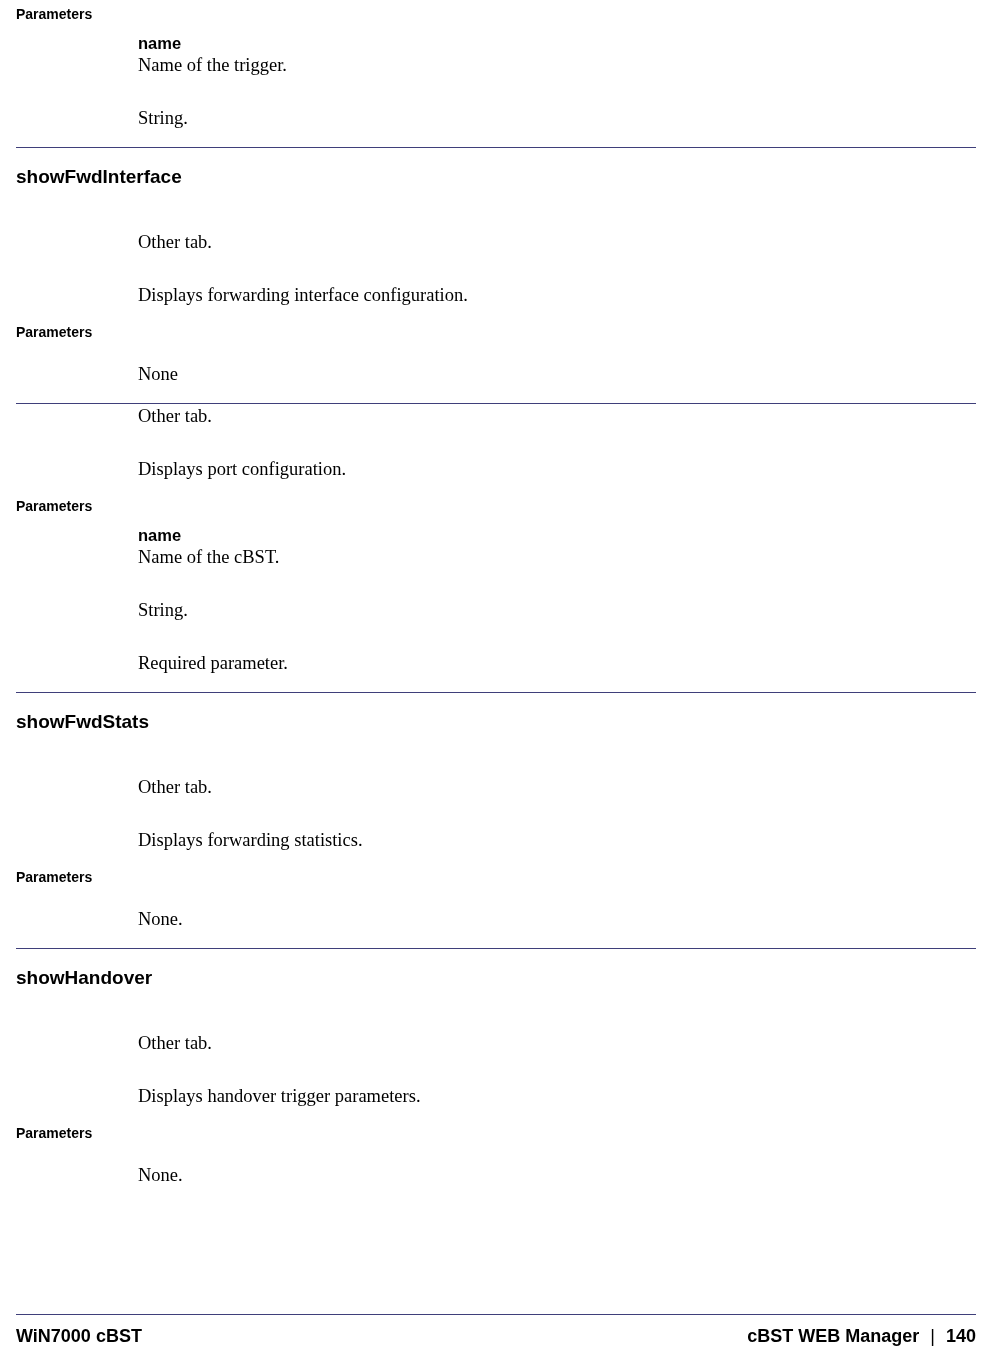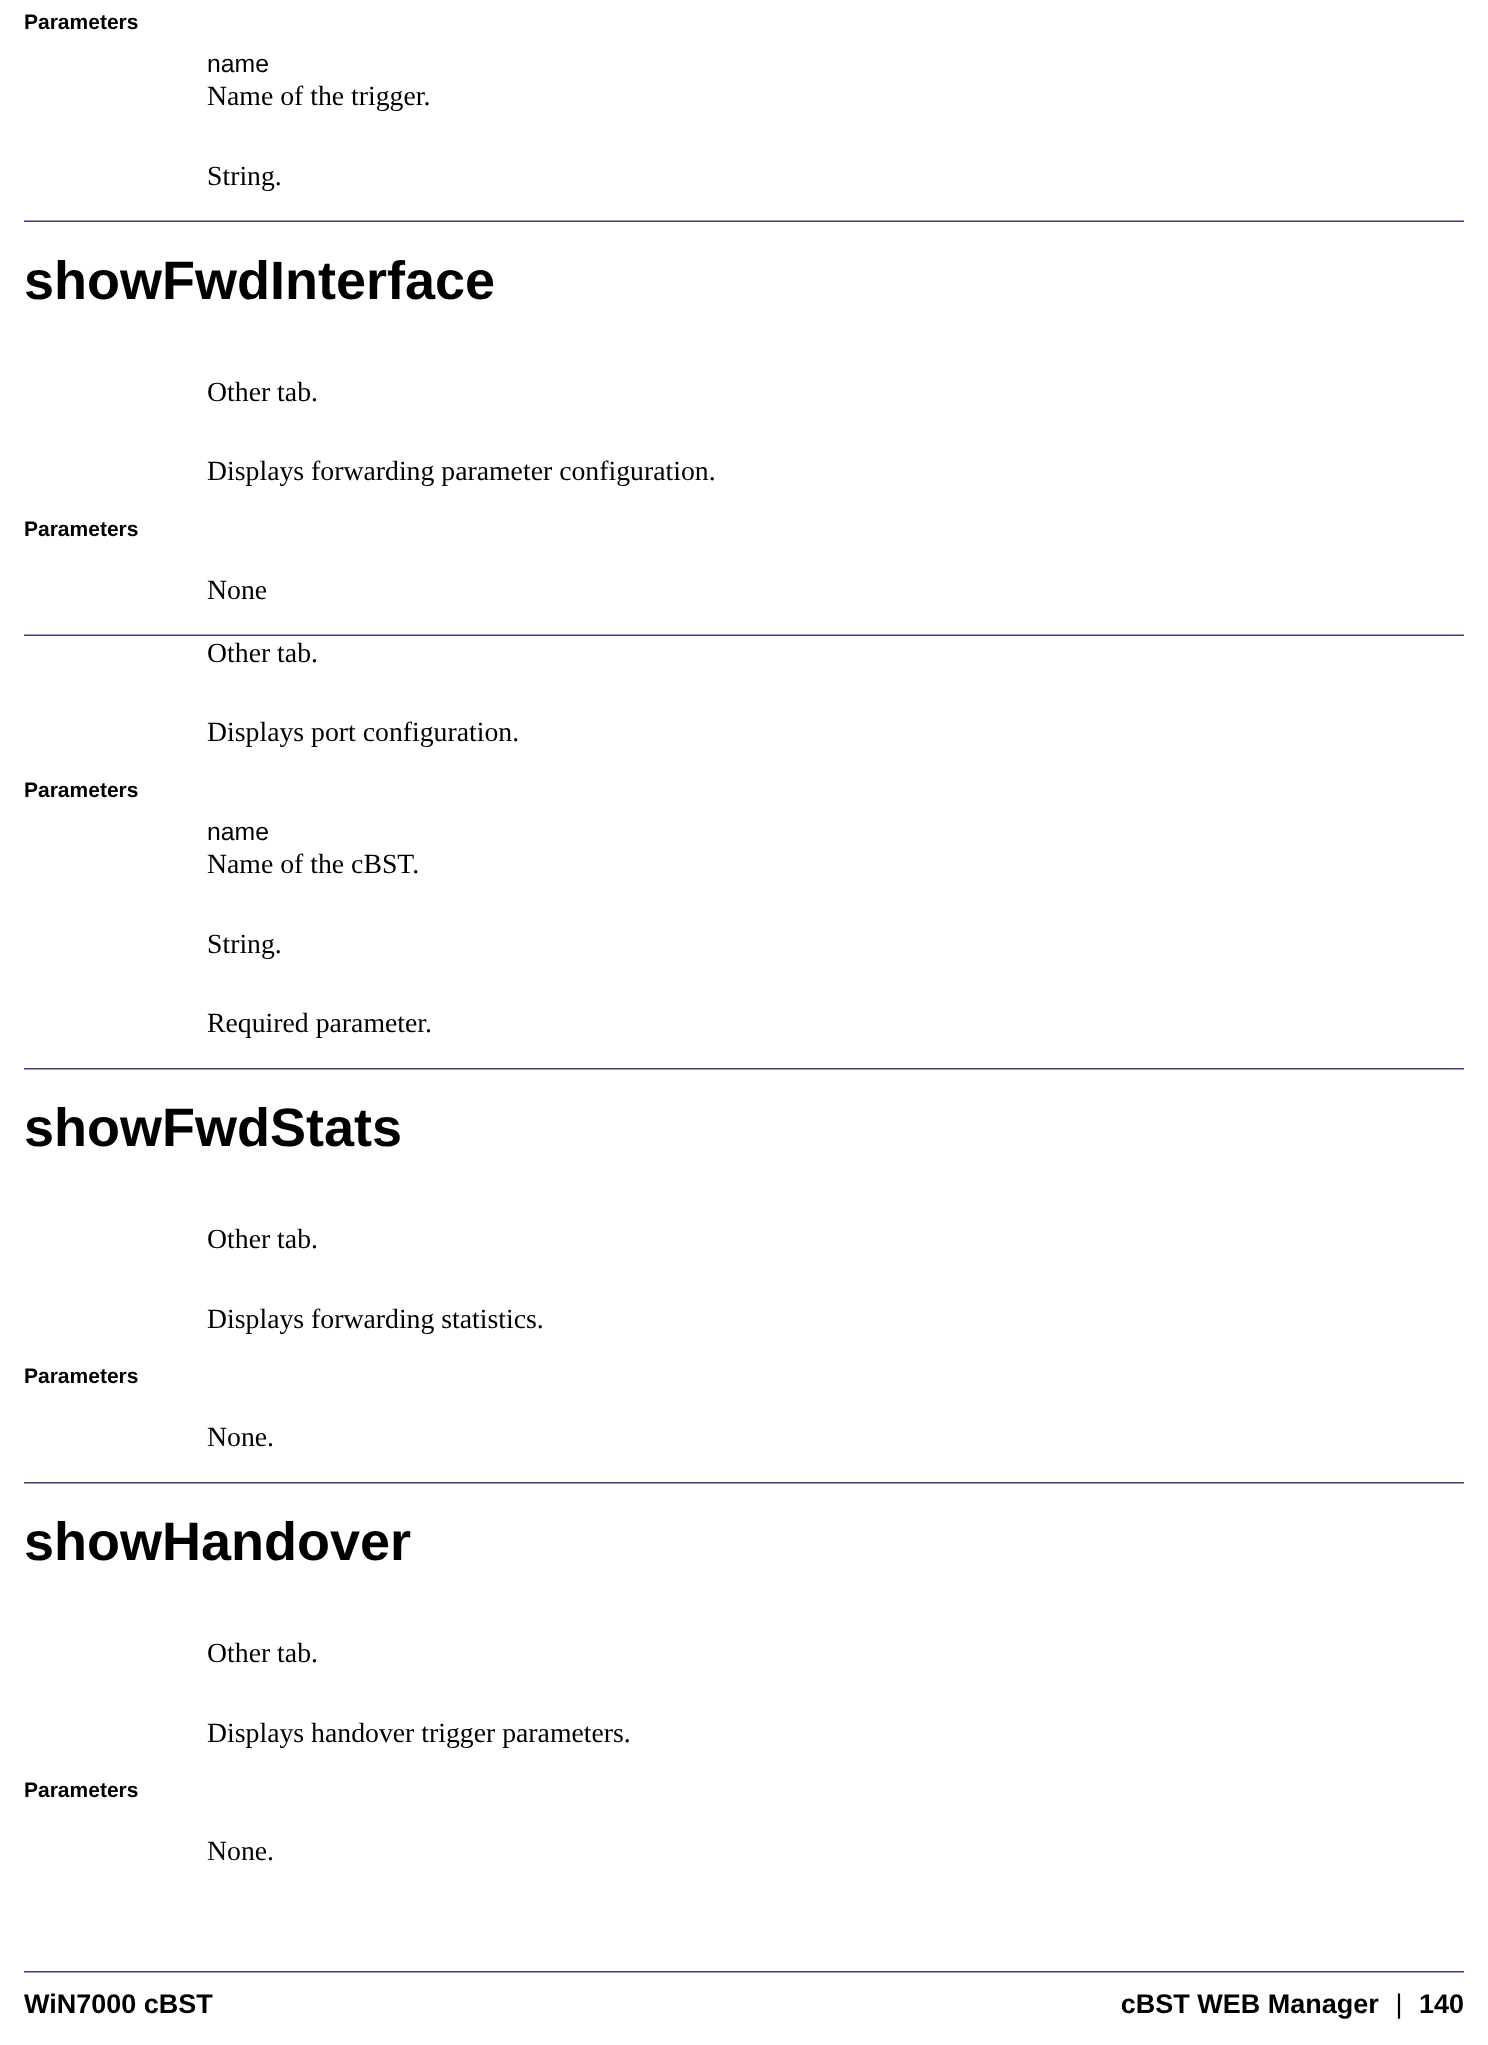--- a/index.html
+++ b/index.html
@@ -19,28 +19,28 @@
     .section-subheading {
       font-family: Arial, Helvetica, sans-serif;
       font-weight: bold;
       font-size: 14px;
       color: #000000;
       margin-top: 6px;
     }
     .section-heading {
       font-family: Arial, Helvetica, sans-serif;
       font-weight: bold;
-      font-size: 36px;
+      font-size: 19px;
       color: #000000;
       margin-top: 18px;
       margin-bottom: 44px;
     }
     .param-label {
       font-family: Arial, Helvetica, sans-serif;
-      font-weight: normal;
+      font-weight: bold;
       font-size: 16.5px;
       color: #000000;
       margin-left: 122px;
     }
     .body-text {
       font-family: 'Palatino Linotype', 'Book Antiqua', Palatino, Georgia, serif;
       font-size: 18.5px;
       color: #000000;
       margin-left: 122px;
       margin-top: 2px;
@@ -94,21 +94,21 @@
   <div class="param-label">name</div>
   <div class="body-text">Name of the trigger.</div>
   <div class="body-text">String.</div>
 </div>
 
 <hr class="rule">
 
 <div class="block">
   <div class="section-heading">showFwdInterface</div>
   <div class="body-text">Other tab.</div>
-  <div class="body-text">Displays forwarding parameter configuration.</div>
+  <div class="body-text">Displays forwarding interface configuration.</div>
   <div class="spacer-md"></div>
   <div class="section-subheading">Parameters</div>
   <div class="spacer-sm"></div>
   <div class="body-text" style="margin-top:0">None</div>
 </div>
 
 <hr class="rule">
 
 <div class="block">
   <div class="body-text">Other tab.</div>

